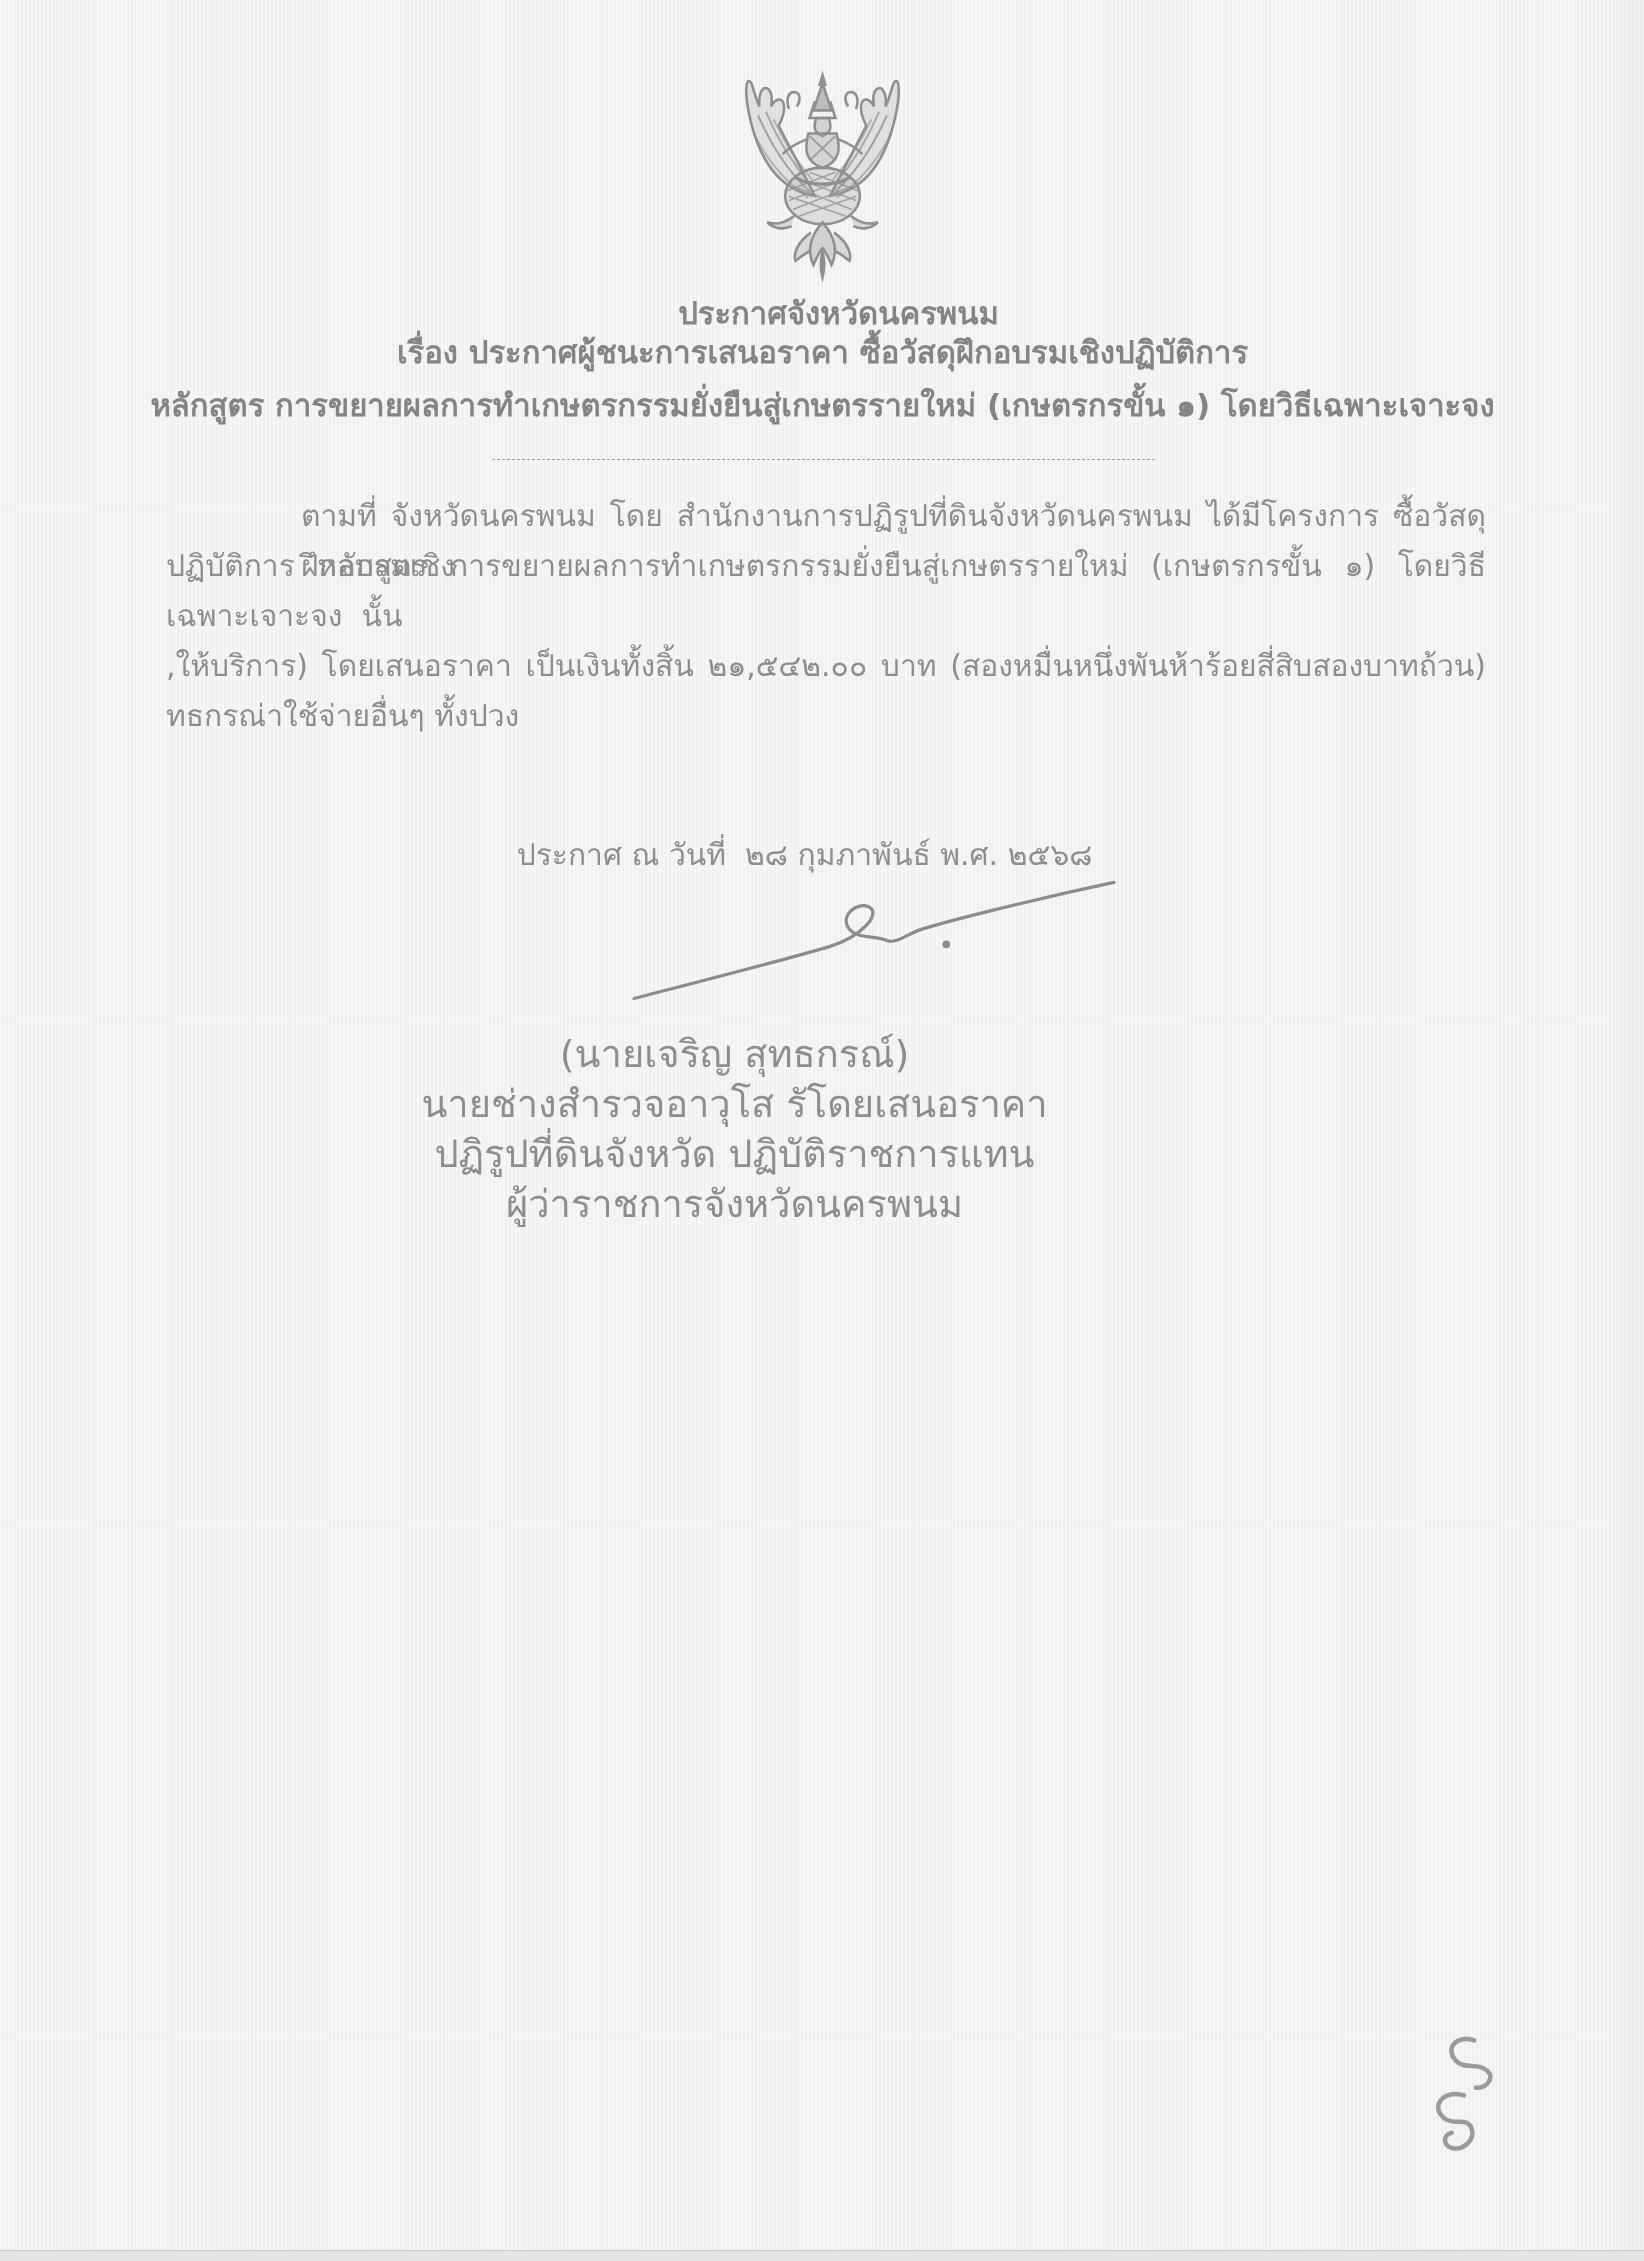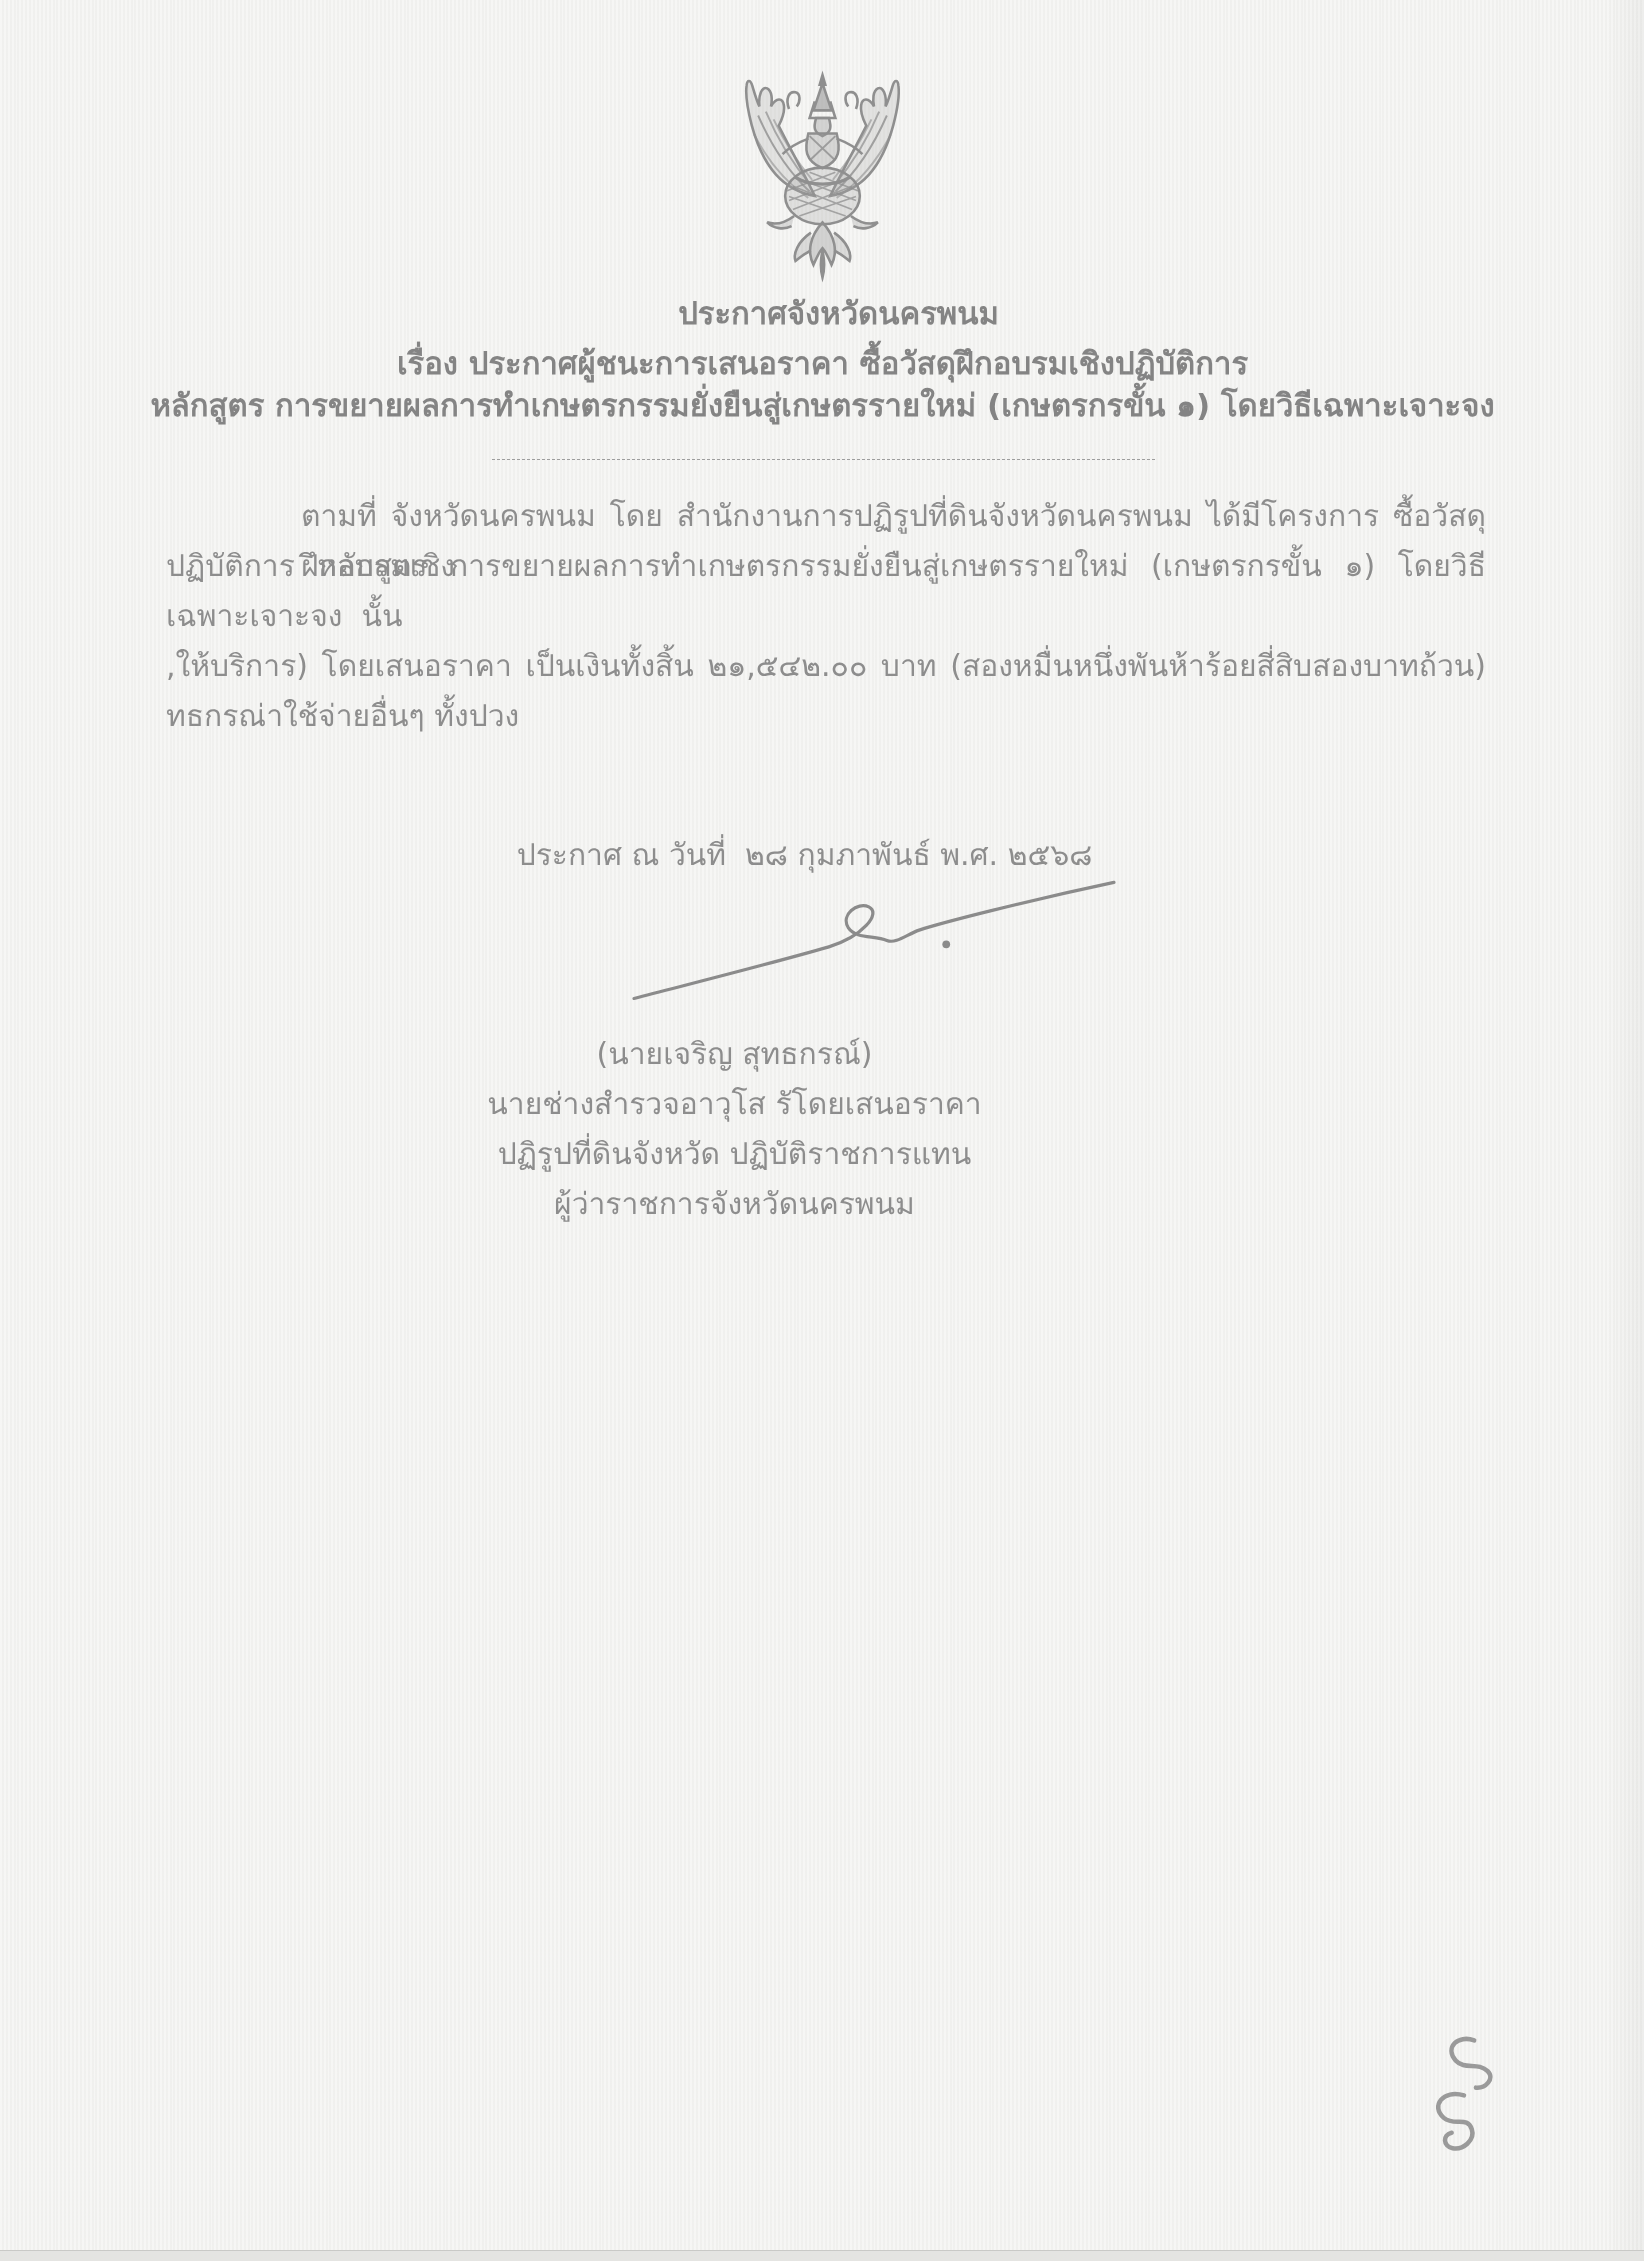--- a/index.html
+++ b/index.html
@@ -17,21 +17,21 @@
   }
   .emblem{
     position:absolute;left:713px;top:64px;width:219px;height:224px;
   }
   .title-line{
     position:absolute;left:0;width:1645px;text-align:center;
     font-size:31px;font-weight:bold;color:#848484;line-height:43px;
     white-space:pre-wrap;
   }
   .t1{top:292px;padding-left:16px;}
-  .t2{top:342px;}
+  .t2{top:331px;}
   .t3{top:384px;}
   .separator{
     position:absolute;left:492px;top:459px;width:663px;height:0;
     border-top:1.9px dashed #9d9d9d;
   }
   .body-block{
     position:absolute;left:166px;top:491px;width:1320px;
     font-size:30px;color:#8d8d8d;
   }
   .body-line{
@@ -42,21 +42,21 @@
   .body-line.indent{padding-left:135px;box-sizing:border-box;}
   .date-line{
     position:absolute;left:0;top:831px;width:1609px;text-align:center;
     font-size:30px;color:#8d8d8d;white-space:pre-wrap;
   }
   .signature-svg{
     position:absolute;left:616px;top:872px;width:516px;height:142px;
   }
   .signatory-block{
     position:absolute;left:0;top:1029px;width:1469px;text-align:center;
-    font-size:30px;color:#8d8d8d;
+    font-size:38px;color:#8d8d8d;
   }
   .signatory-line{display:block;height:50px;line-height:50px;white-space:pre-wrap;}
   .corner-mark{
     position:absolute;left:1403px;top:2032px;width:129px;height:129px;
     transform:rotate(-28deg);
   }
   .paper-edge-right{
     position:absolute;top:0;right:0;width:39px;height:100%;
     background:linear-gradient(to right, rgba(0,0,0,0), rgba(0,0,0,.035));
   }

